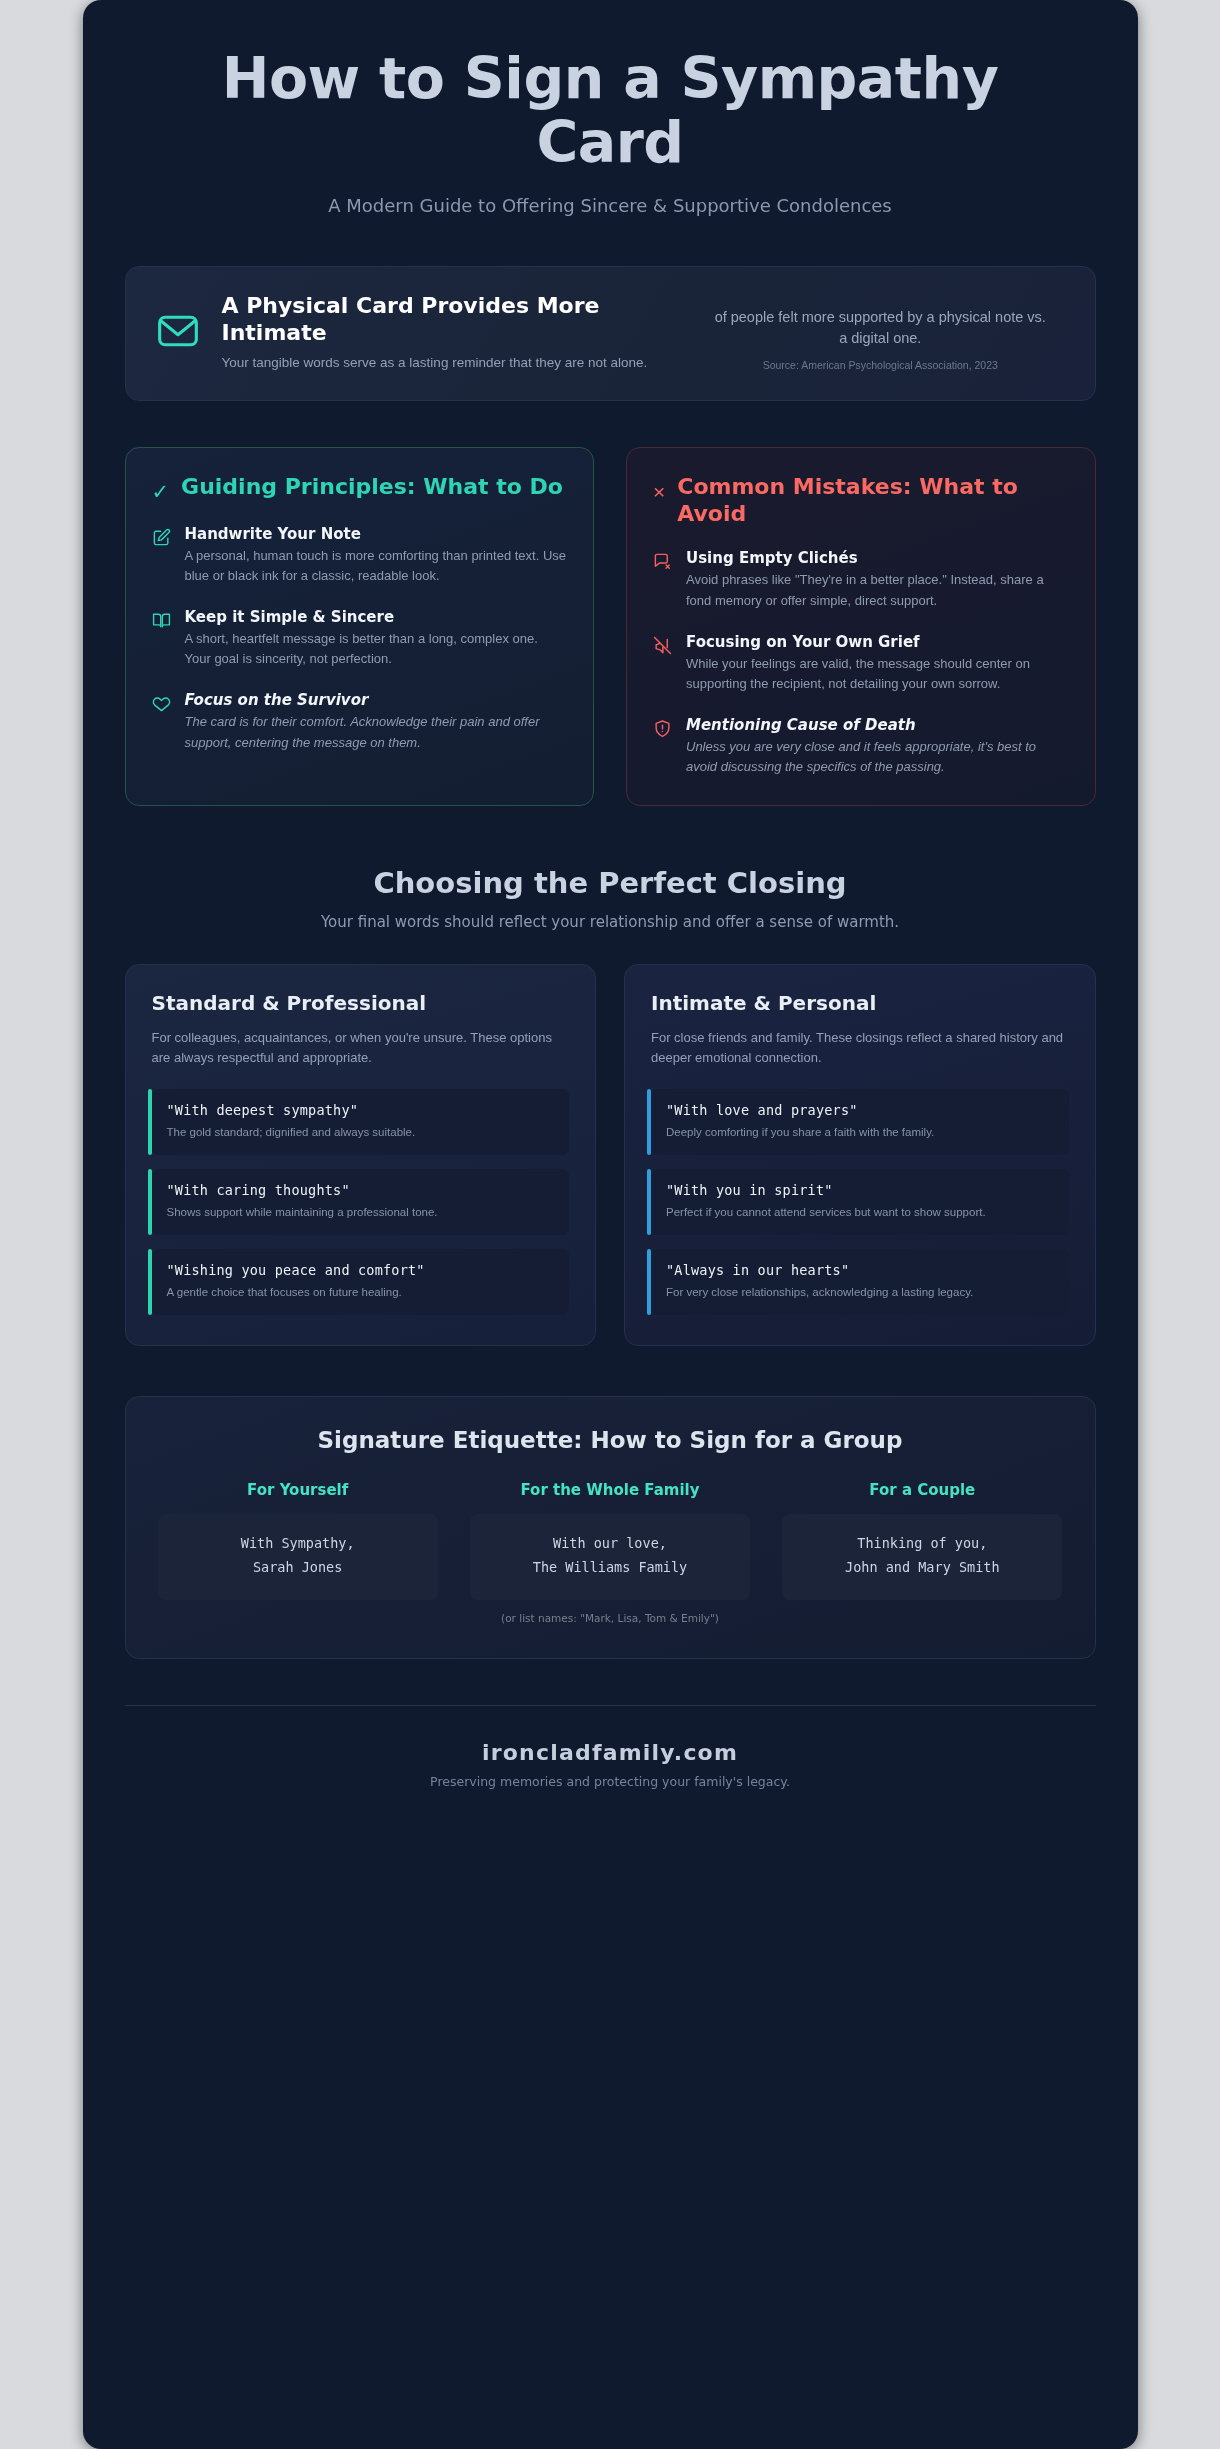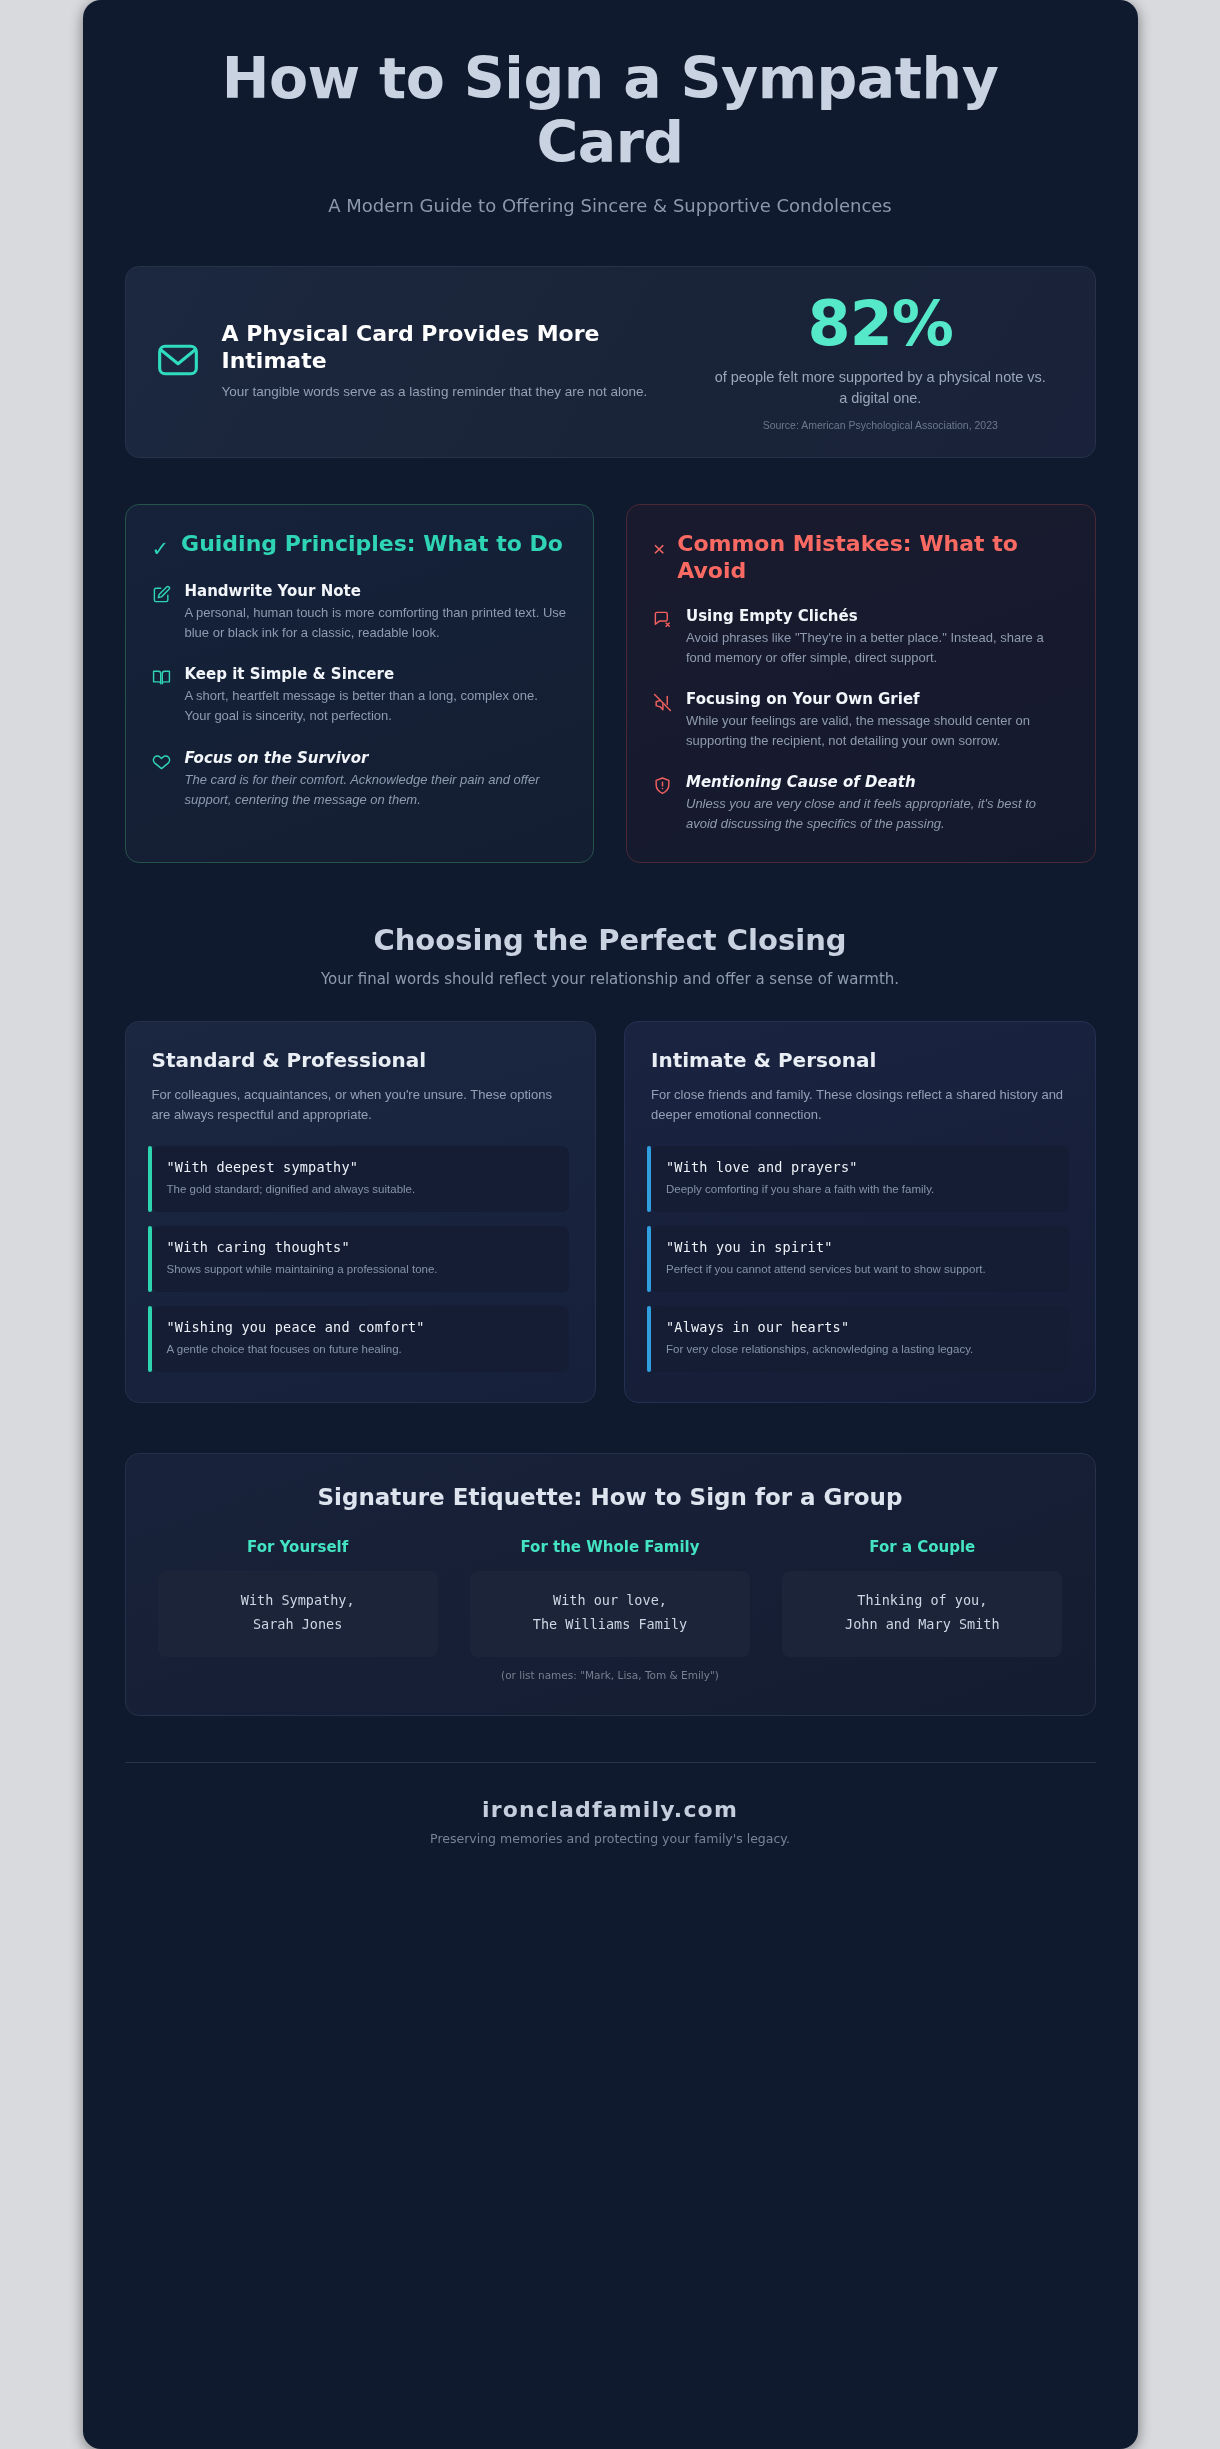--- a/index.html
+++ b/index.html
@@ -264,21 +264,20 @@
           <rect x="2" y="4.5" width="20" height="15" rx="3"></rect>
           <path d="M2.6 6.4 L12 14 L21.4 6.4"></path>
         </svg>
       </span>
       <div>
         <div class="stat-title">A Physical Card Provides More Intimate</div>
         <div class="stat-desc">Your tangible words serve as a lasting reminder that they are not alone.</div>
       </div>
     </div>
     <div class="stat-right">
-      <div class="stat-number">82%</div>
       <div class="stat-caption">of people felt more supported by a physical note vs. a digital one.</div>
       <div class="stat-source">Source: American Psychological Association, 2023</div>
     </div>
   </section>
 
   <section class="two-col">
 
     <div class="panel do">
       <div class="panel-head">
         <span class="panel-mark">✓</span>

